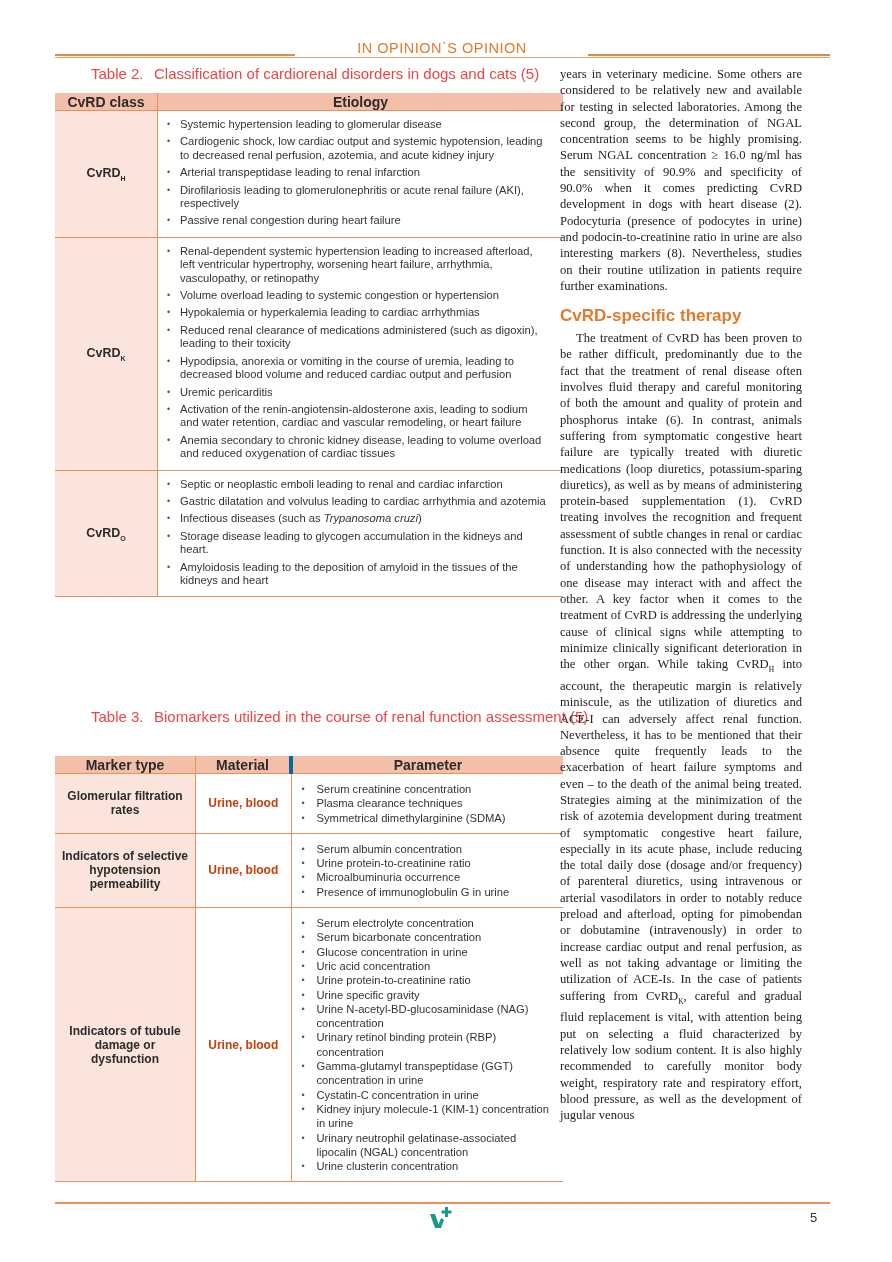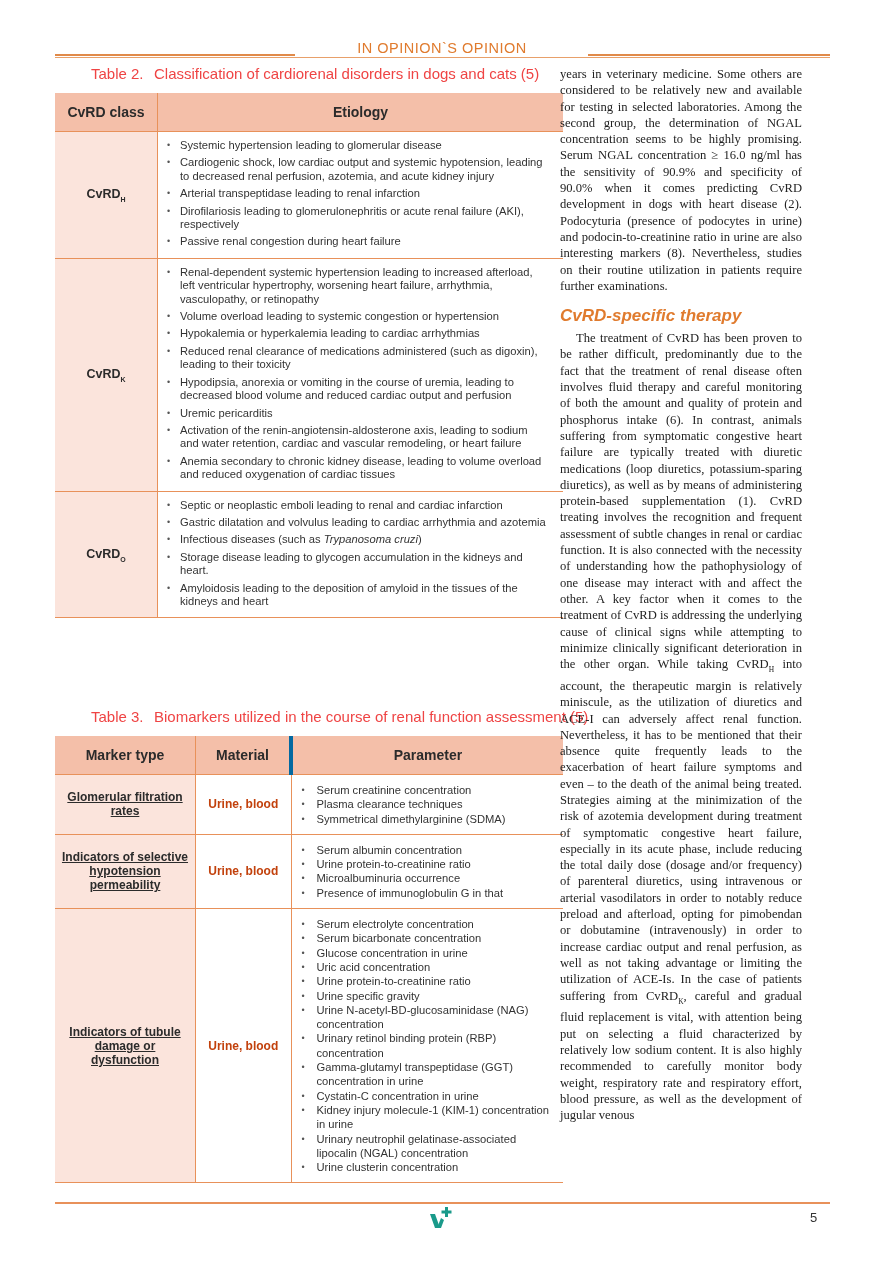--- a/index.html
+++ b/index.html
@@ -13,44 +13,44 @@
   .hdr-seg.l { left: 55px; width: 240px; }
   .hdr-seg.r { left: 588px; width: 242px; }
   .hdr-title { position: absolute; left: 300px; width: 284px; top: 40px; text-align: center; color: #e07b2e; font-size: 14.5px; letter-spacing: 0.5px; }
 
   
   .caption { position: absolute; left: 55px; font-size: 15px; color: #ef4444; margin-left: 36px; }
   .caption .num { display: inline-block; width: 63px; }
 
   
   table { position: absolute; left: 55px; border-collapse: collapse; font-size: 11px; color: #333; }
-  th { background: #f4bfa9; font-weight: bold; font-size: 14px; color: #2b2b2b; height: 38px; text-align: center; padding: 0; }
+  th { background: #f4bfa9; font-weight: bold; font-size: 14px; color: #2b2b2b; height: 17px; text-align: center; padding: 0; }
   td { vertical-align: middle; border-top: 1.5px solid #e8915a; padding: 0; }
   .t2 { top: 93px; width: 508px; border-bottom: 1.5px solid #e8915a; }
   .t2 th.c1 { width: 102px; border-right: 1px solid #e8915a; }
   .t2 td.cls { width: 102px; background: #fbe4dc; text-align: center; font-weight: bold; font-size: 12.5px; border-right: 1px solid #e8915a; color: #2b2b2b; }
   .t2 td.cls sub { font-size: 7px; }
   .t2 td.items { padding: 5px 4px 5px 8px; }
   .blist { list-style: none; margin: 0; padding: 0; }
   .t2 .blist li { position: relative; padding-left: 14px; line-height: 13.4px; margin: 2px 12px 4px 0; font-size: 11.2px; }
   .blist li::before { content: "\2022"; position: absolute; left: 1px; top: 0; font-size: 9px; color: #555; }
 
-  .t3 { top: 736px; width: 508px; border-bottom: 1.5px solid #e8915a; }
+  .t3 { top: 756px; width: 508px; border-bottom: 1.5px solid #e8915a; }
   .t3 th.c1 { width: 140px; border-right: 1px solid #e8915a; }
   .t3 th.c2 { width: 93px; border-right: 4px solid #0369a1; }
-  .t3 td.mk { width: 140px; background: #fbe4dc; text-align: center; font-weight: bold; font-size: 12px; line-height: 14px; border-right: 1px solid #e8915a; color: #2b2b2b; padding: 0 6px; box-sizing: border-box; text-decoration: underline; }
+  .t3 td.mk { width: 140px; background: #fbe4dc; text-align: center; font-weight: bold; font-size: 12px; line-height: 14px; border-right: 1px solid #e8915a; color: #2b2b2b; padding: 0 6px; box-sizing: border-box; }
   .t3 td.mat { width: 93px; text-align: center; font-weight: bold; font-size: 12px; border-right: 1px solid #e8915a; color: #c2410c; }
   .t3 td.par { padding: 8px 4px 8px 9px; }
   .t3 .blist li { position: relative; padding-left: 16px; line-height: 14.3px; font-size: 11.2px; }
 
   
   .rcol { position: absolute; left: 560px; top: 66px; width: 242px; font-size: 12.6px; line-height: 16.3px; color: #222; text-align: justify; }
   .rcol p { margin: 0; }
   .rcol p.indent { text-indent: 16px; }
-  .rcol h2 { margin: 12px 0 4px 0; color: #e07b2e; font-size: 17px; font-weight: bold; line-height: 20px; text-align: left; font-style: italic; }
+  .rcol h2 { margin: 12px 0 4px 0; color: #e07b2e; font-size: 17px; font-weight: bold; line-height: 20px; text-align: left; }
   .rcol sub { font-size: 7.5px; }
 
   
   .ftr-line { position: absolute; left: 55px; top: 1202px; width: 775px; height: 2px; background: #e8915a; }
   .ftr-logo { position: absolute; left: 428px; top: 1206px; width: 26px; height: 26px; }
   .ftr-page { position: absolute; left: 810px; top: 1210px; font-size: 13px; color: #333; }
 </style>
 </head>
 <body>
 
@@ -144,21 +144,21 @@
       </td>
     </tr>
     <tr>
       <td class="mk">Indicators of selective hypotension permeability</td>
       <td class="mat">Urine, blood</td>
       <td class="par">
         <ul class="blist">
           <li>Serum albumin concentration</li>
           <li>Urine protein-to-creatinine ratio</li>
           <li>Microalbuminuria occurrence</li>
-          <li>Presence of immunoglobulin G in that</li>
+          <li>Presence of immunoglobulin G in urine</li>
         </ul>
       </td>
     </tr>
     <tr>
       <td class="mk">Indicators of tubule damage or dysfunction</td>
       <td class="mat">Urine, blood</td>
       <td class="par">
         <ul class="blist">
           <li>Serum electrolyte concentration</li>
           <li>Serum bicarbonate concentration</li>

